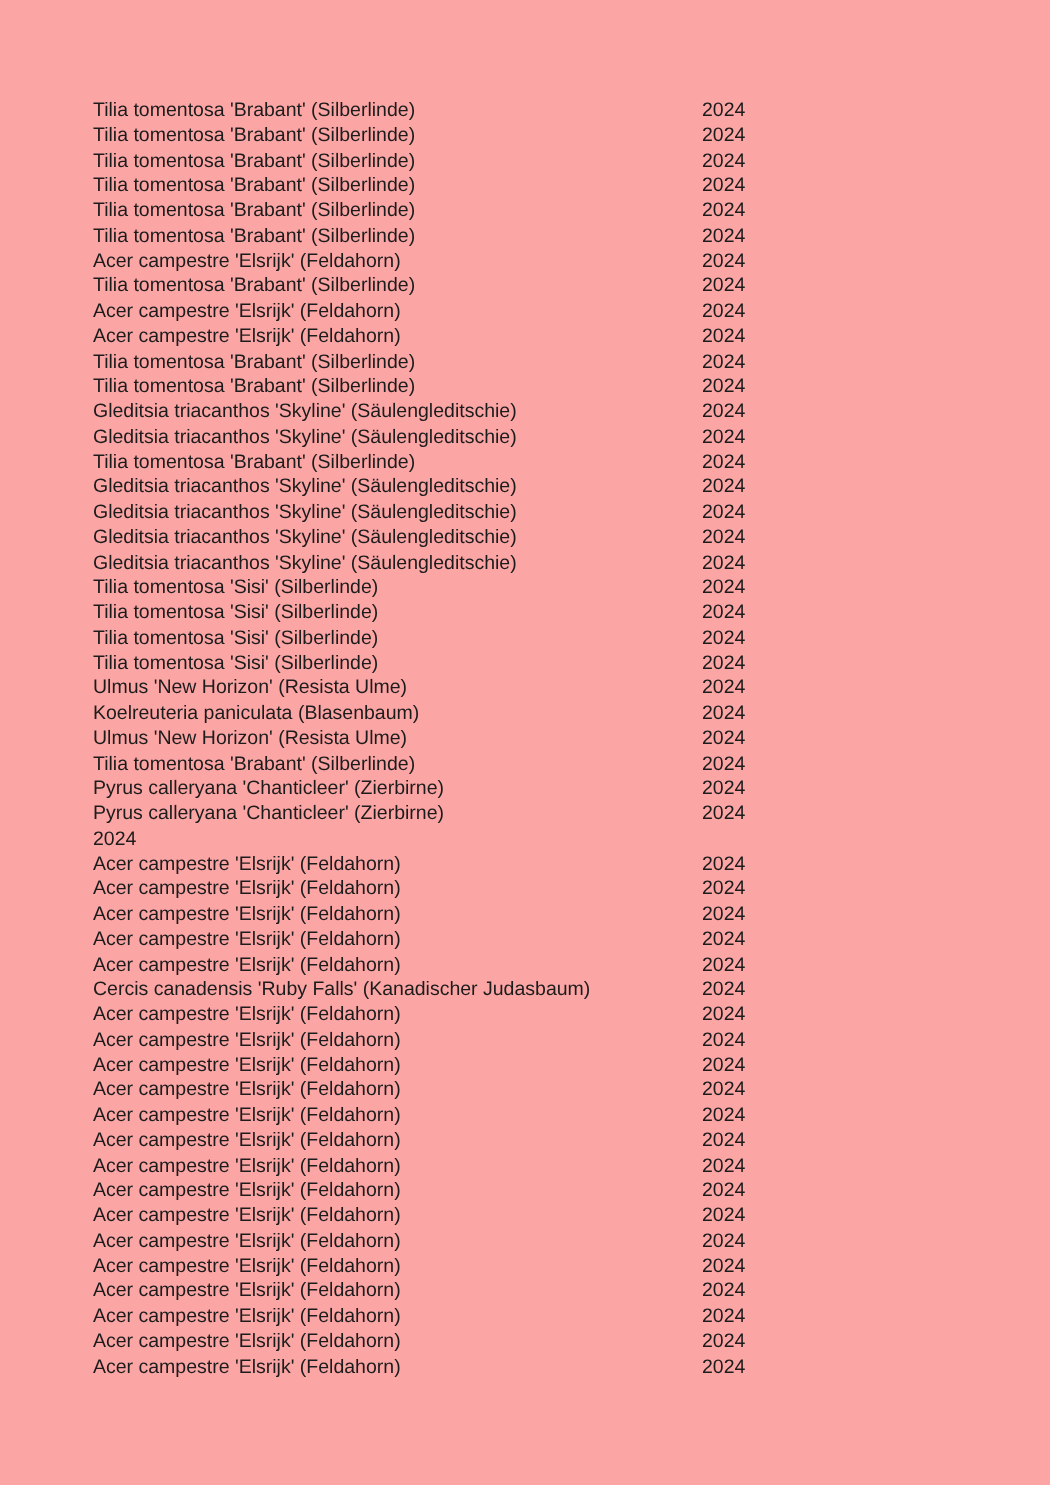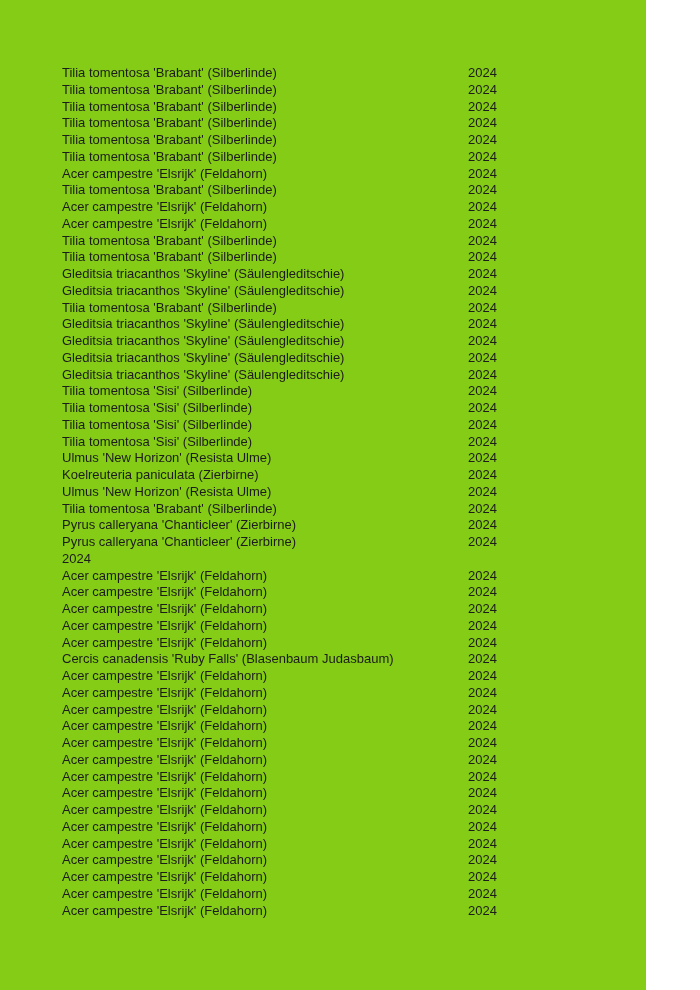--- a/index.html
+++ b/index.html
@@ -2,23 +2,23 @@
 <html><head>
   <meta charset="utf-8">
   <style>
     html, body {
       margin: 0;
       padding: 0;
       background: #ffffff;
     }
     .page {
       position: relative;
-      width: 646px;
+      width: 700px;
       height: 990px;
-      background: #84cc16;
+      background: #fca5a5;
       overflow: hidden;
       font-family: "Liberation Sans", sans-serif;
       color: #1c1c1c;
     }
     .tree-list {
       position: absolute;
       top: 65px;
       left: 62px;
       width: 610px;
     }
@@ -158,21 +158,21 @@
     <span class="name">Tilia tomentosa 'Sisi' (Silberlinde)</span>
     <span class="year">2024</span>
   </div>
 
   <div class="row">
     <span class="name">Ulmus 'New Horizon' (Resista Ulme)</span>
     <span class="year">2024</span>
   </div>
 
   <div class="row">
-    <span class="name">Koelreuteria paniculata (Zierbirne)</span>
+    <span class="name">Koelreuteria paniculata (Blasenbaum)</span>
     <span class="year">2024</span>
   </div>
 
   <div class="row">
     <span class="name">Ulmus 'New Horizon' (Resista Ulme)</span>
     <span class="year">2024</span>
   </div>
 
   <div class="row">
     <span class="name">Tilia tomentosa 'Brabant' (Silberlinde)</span>
@@ -212,21 +212,21 @@
     <span class="name">Acer campestre 'Elsrijk' (Feldahorn)</span>
     <span class="year">2024</span>
   </div>
 
   <div class="row">
     <span class="name">Acer campestre 'Elsrijk' (Feldahorn)</span>
     <span class="year">2024</span>
   </div>
 
   <div class="row">
-    <span class="name">Cercis canadensis 'Ruby Falls' (Blasenbaum Judasbaum)</span>
+    <span class="name">Cercis canadensis 'Ruby Falls' (Kanadischer Judasbaum)</span>
     <span class="year">2024</span>
   </div>
 
   <div class="row">
     <span class="name">Acer campestre 'Elsrijk' (Feldahorn)</span>
     <span class="year">2024</span>
   </div>
 
   <div class="row">
     <span class="name">Acer campestre 'Elsrijk' (Feldahorn)</span>

